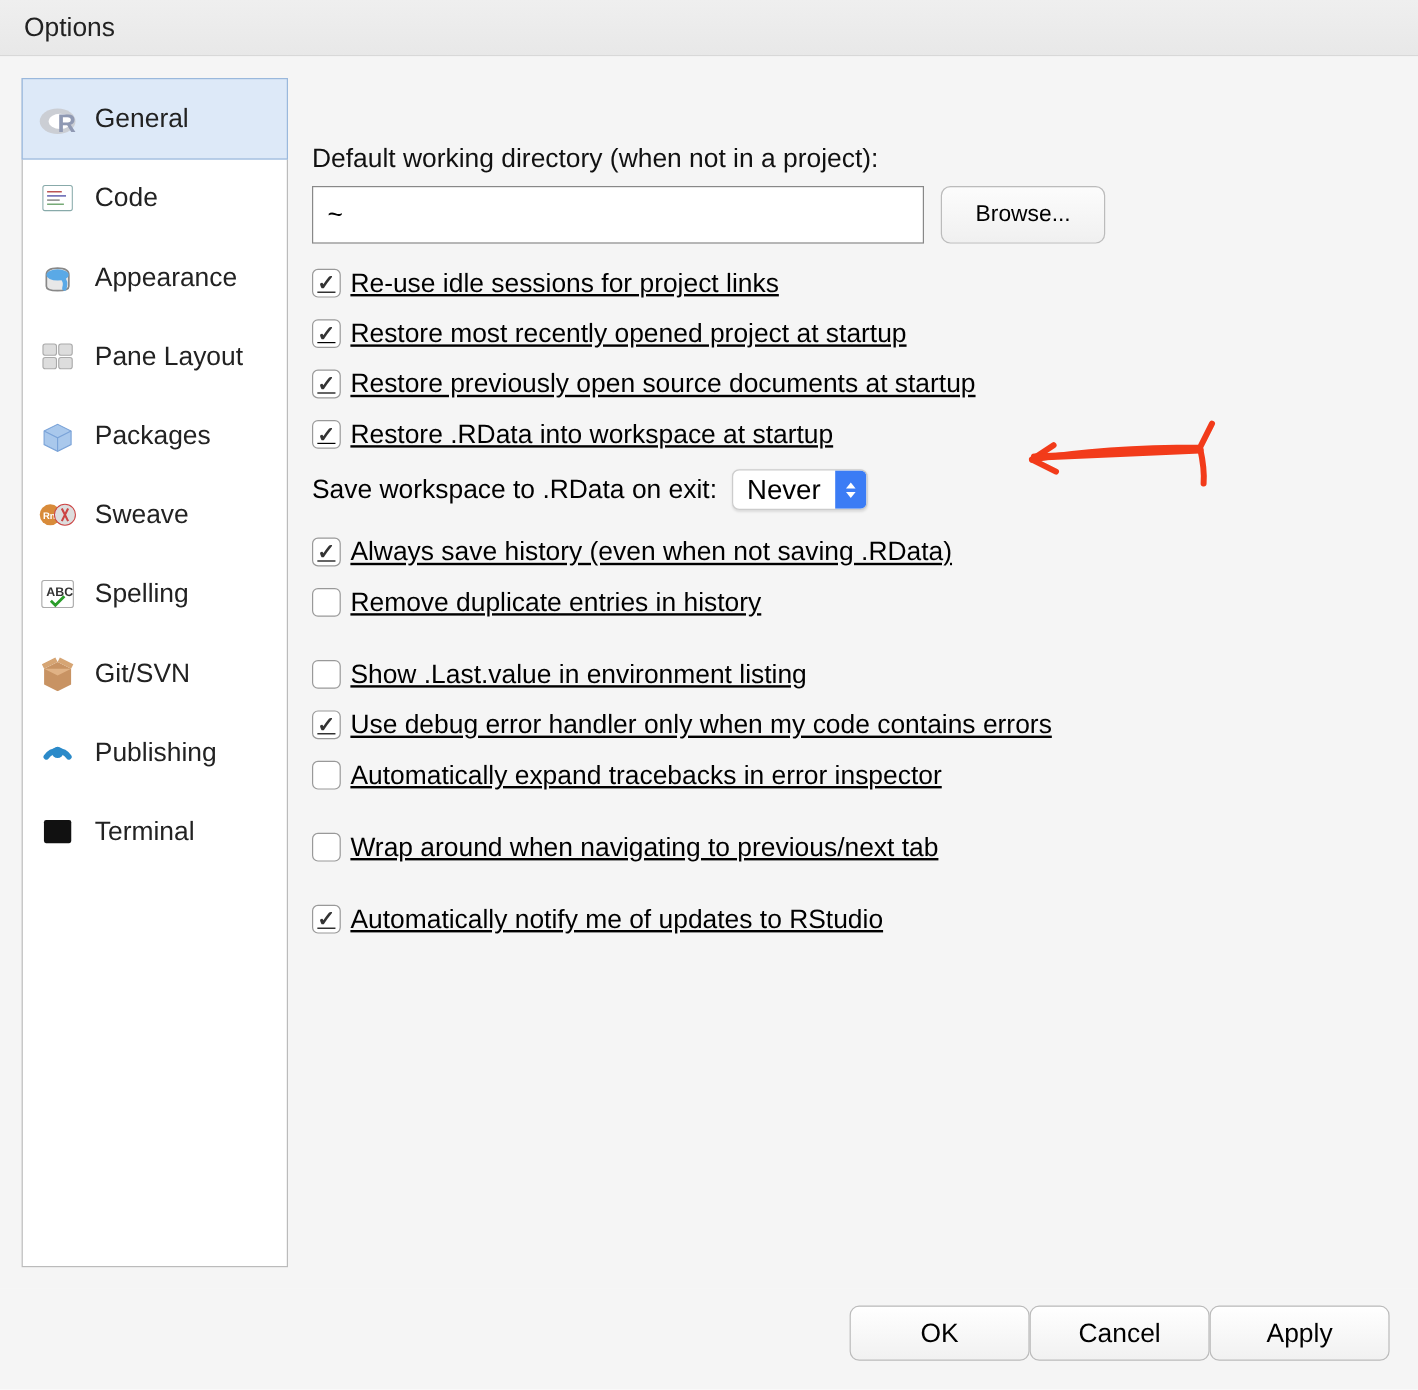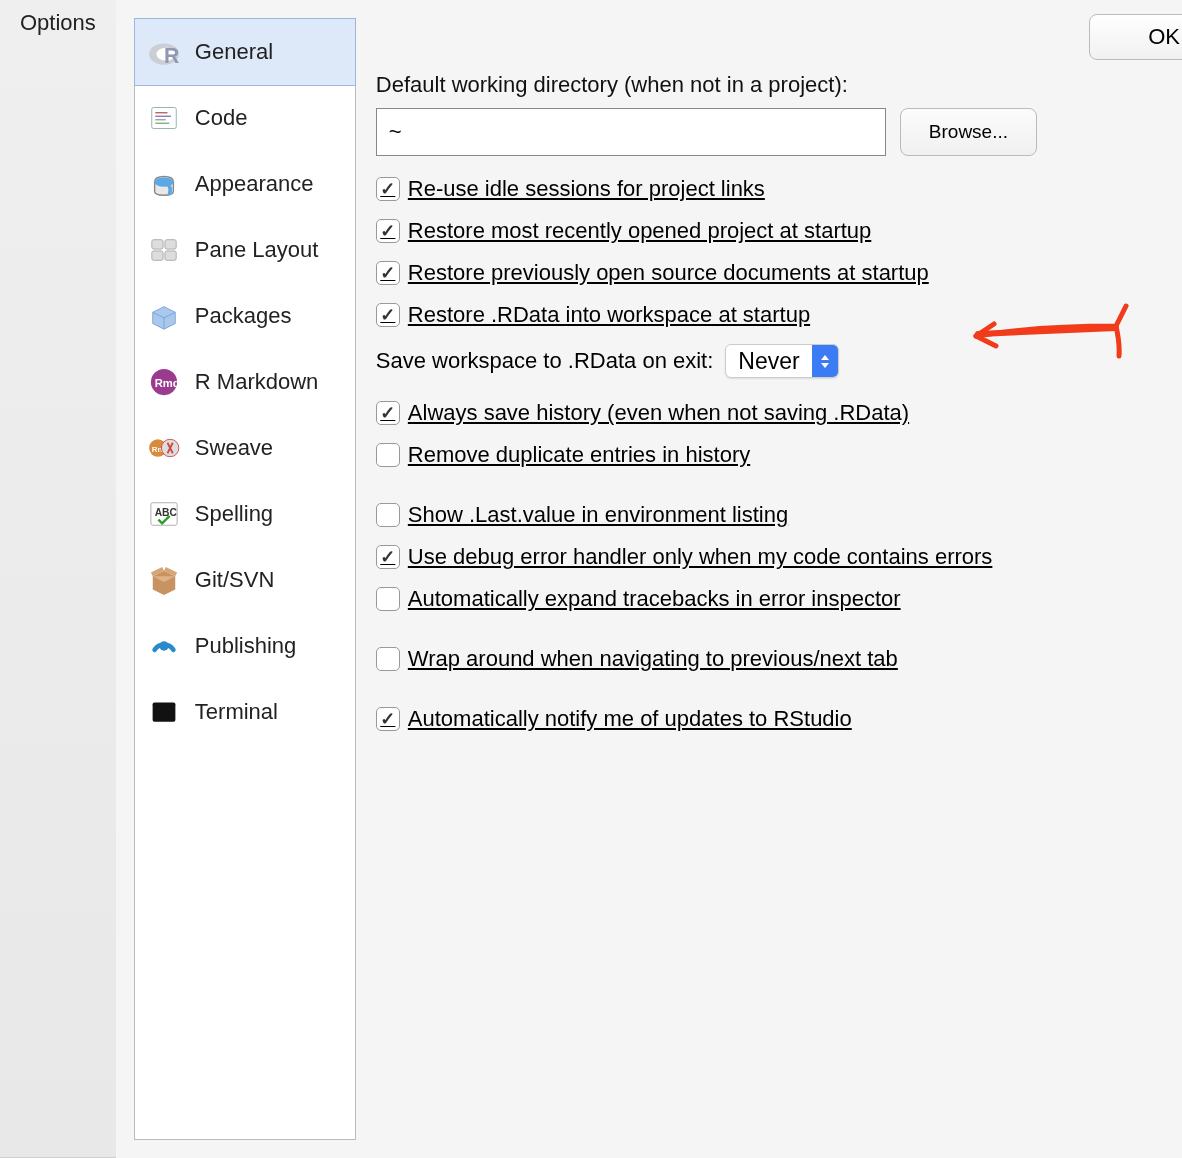--- a/index.html
+++ b/index.html
@@ -8,21 +8,21 @@
       font-size: 21px;
       background: #fff;
       width: 1182px;
       height: 1158px;
       overflow: hidden;
     }
     .window {
       width: 100%;
       height: 100%;
       display: flex;
-      flex-direction: row;
+      flex-direction: column;
     }
     .titlebar {
       background: linear-gradient(#efefef, #e8e8e8);
       padding: 10px 20px;
       border-bottom: 1px solid #d0d0d0;
       font-size: 22px;
       color: #222;
     }
     .content {
       flex: 1;
@@ -243,29 +243,20 @@
         <span class="sidebar-icon">
           <svg viewBox="0 0 32 32" width="30" height="30">
               <path d="M4 12 L16 6 L28 12 L28 24 L16 30 L4 24 Z" fill="#a9c8ec" stroke="#7aa3d8" stroke-width="1"></path>
               <path d="M4 12 L16 18 L28 12 M16 18 L16 30" stroke="#7aa3d8" stroke-width="1" fill="none"></path>
             </svg>
         </span>
         <span>Packages</span>
       </div>
       <div class="sidebar-item">
         <span class="sidebar-icon">
-          <svg viewBox="0 0 32 32" width="30" height="30">
-              <circle cx="16" cy="16" r="14" fill="#9b3b8f"></circle>
-              <text x="6" y="21" font-size="12" fill="#fff" font-weight="bold">Rmd</text>
-            </svg>
-        </span>
-        <span>R Markdown</span>
-      </div>
-      <div class="sidebar-item">
-        <span class="sidebar-icon">
           <svg viewBox="0 0 36 32" width="34" height="28">
               <circle cx="11" cy="16" r="10" fill="#d88b3a"></circle>
               <text x="4" y="20" font-size="9" fill="#fff" font-weight="bold">Rnw</text>
               <circle cx="25" cy="16" r="10" fill="#ddd" stroke="#c44" stroke-width="1"></circle>
               <path d="M22 10 L28 22 M28 10 L22 22" stroke="#c44" stroke-width="2"></path>
             </svg>
         </span>
         <span>Sweave</span>
       </div>
       <div class="sidebar-item">

